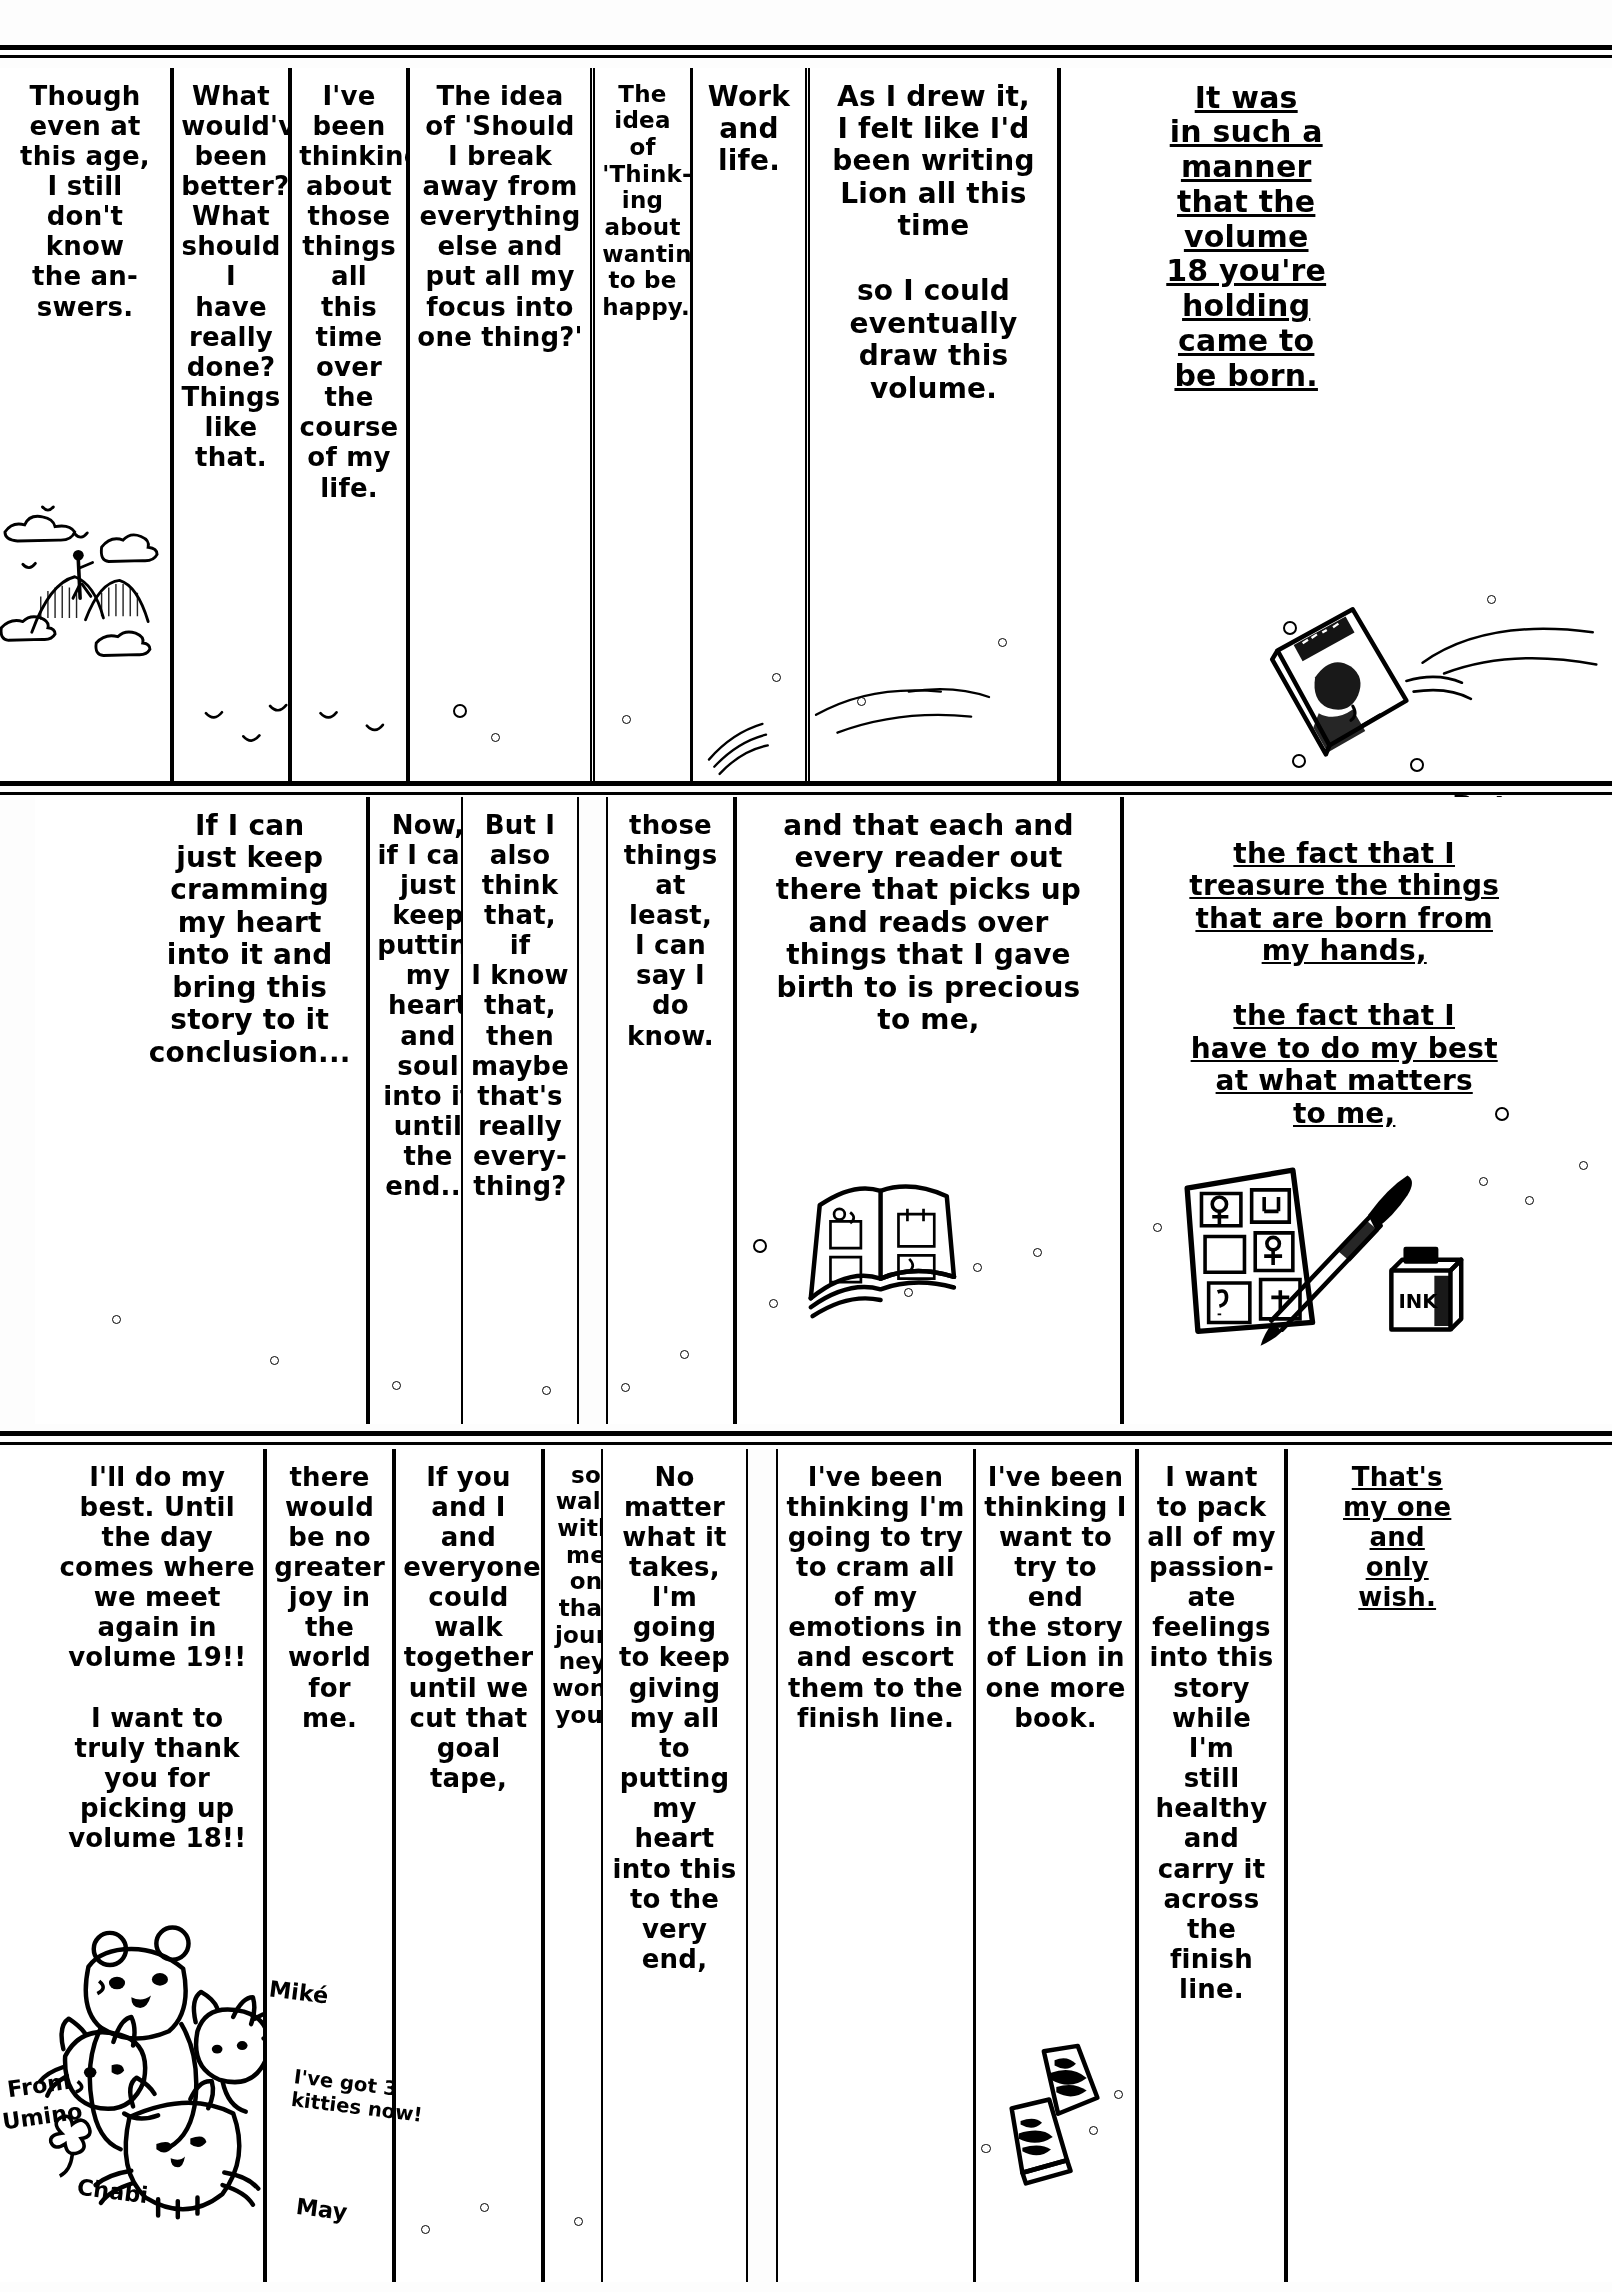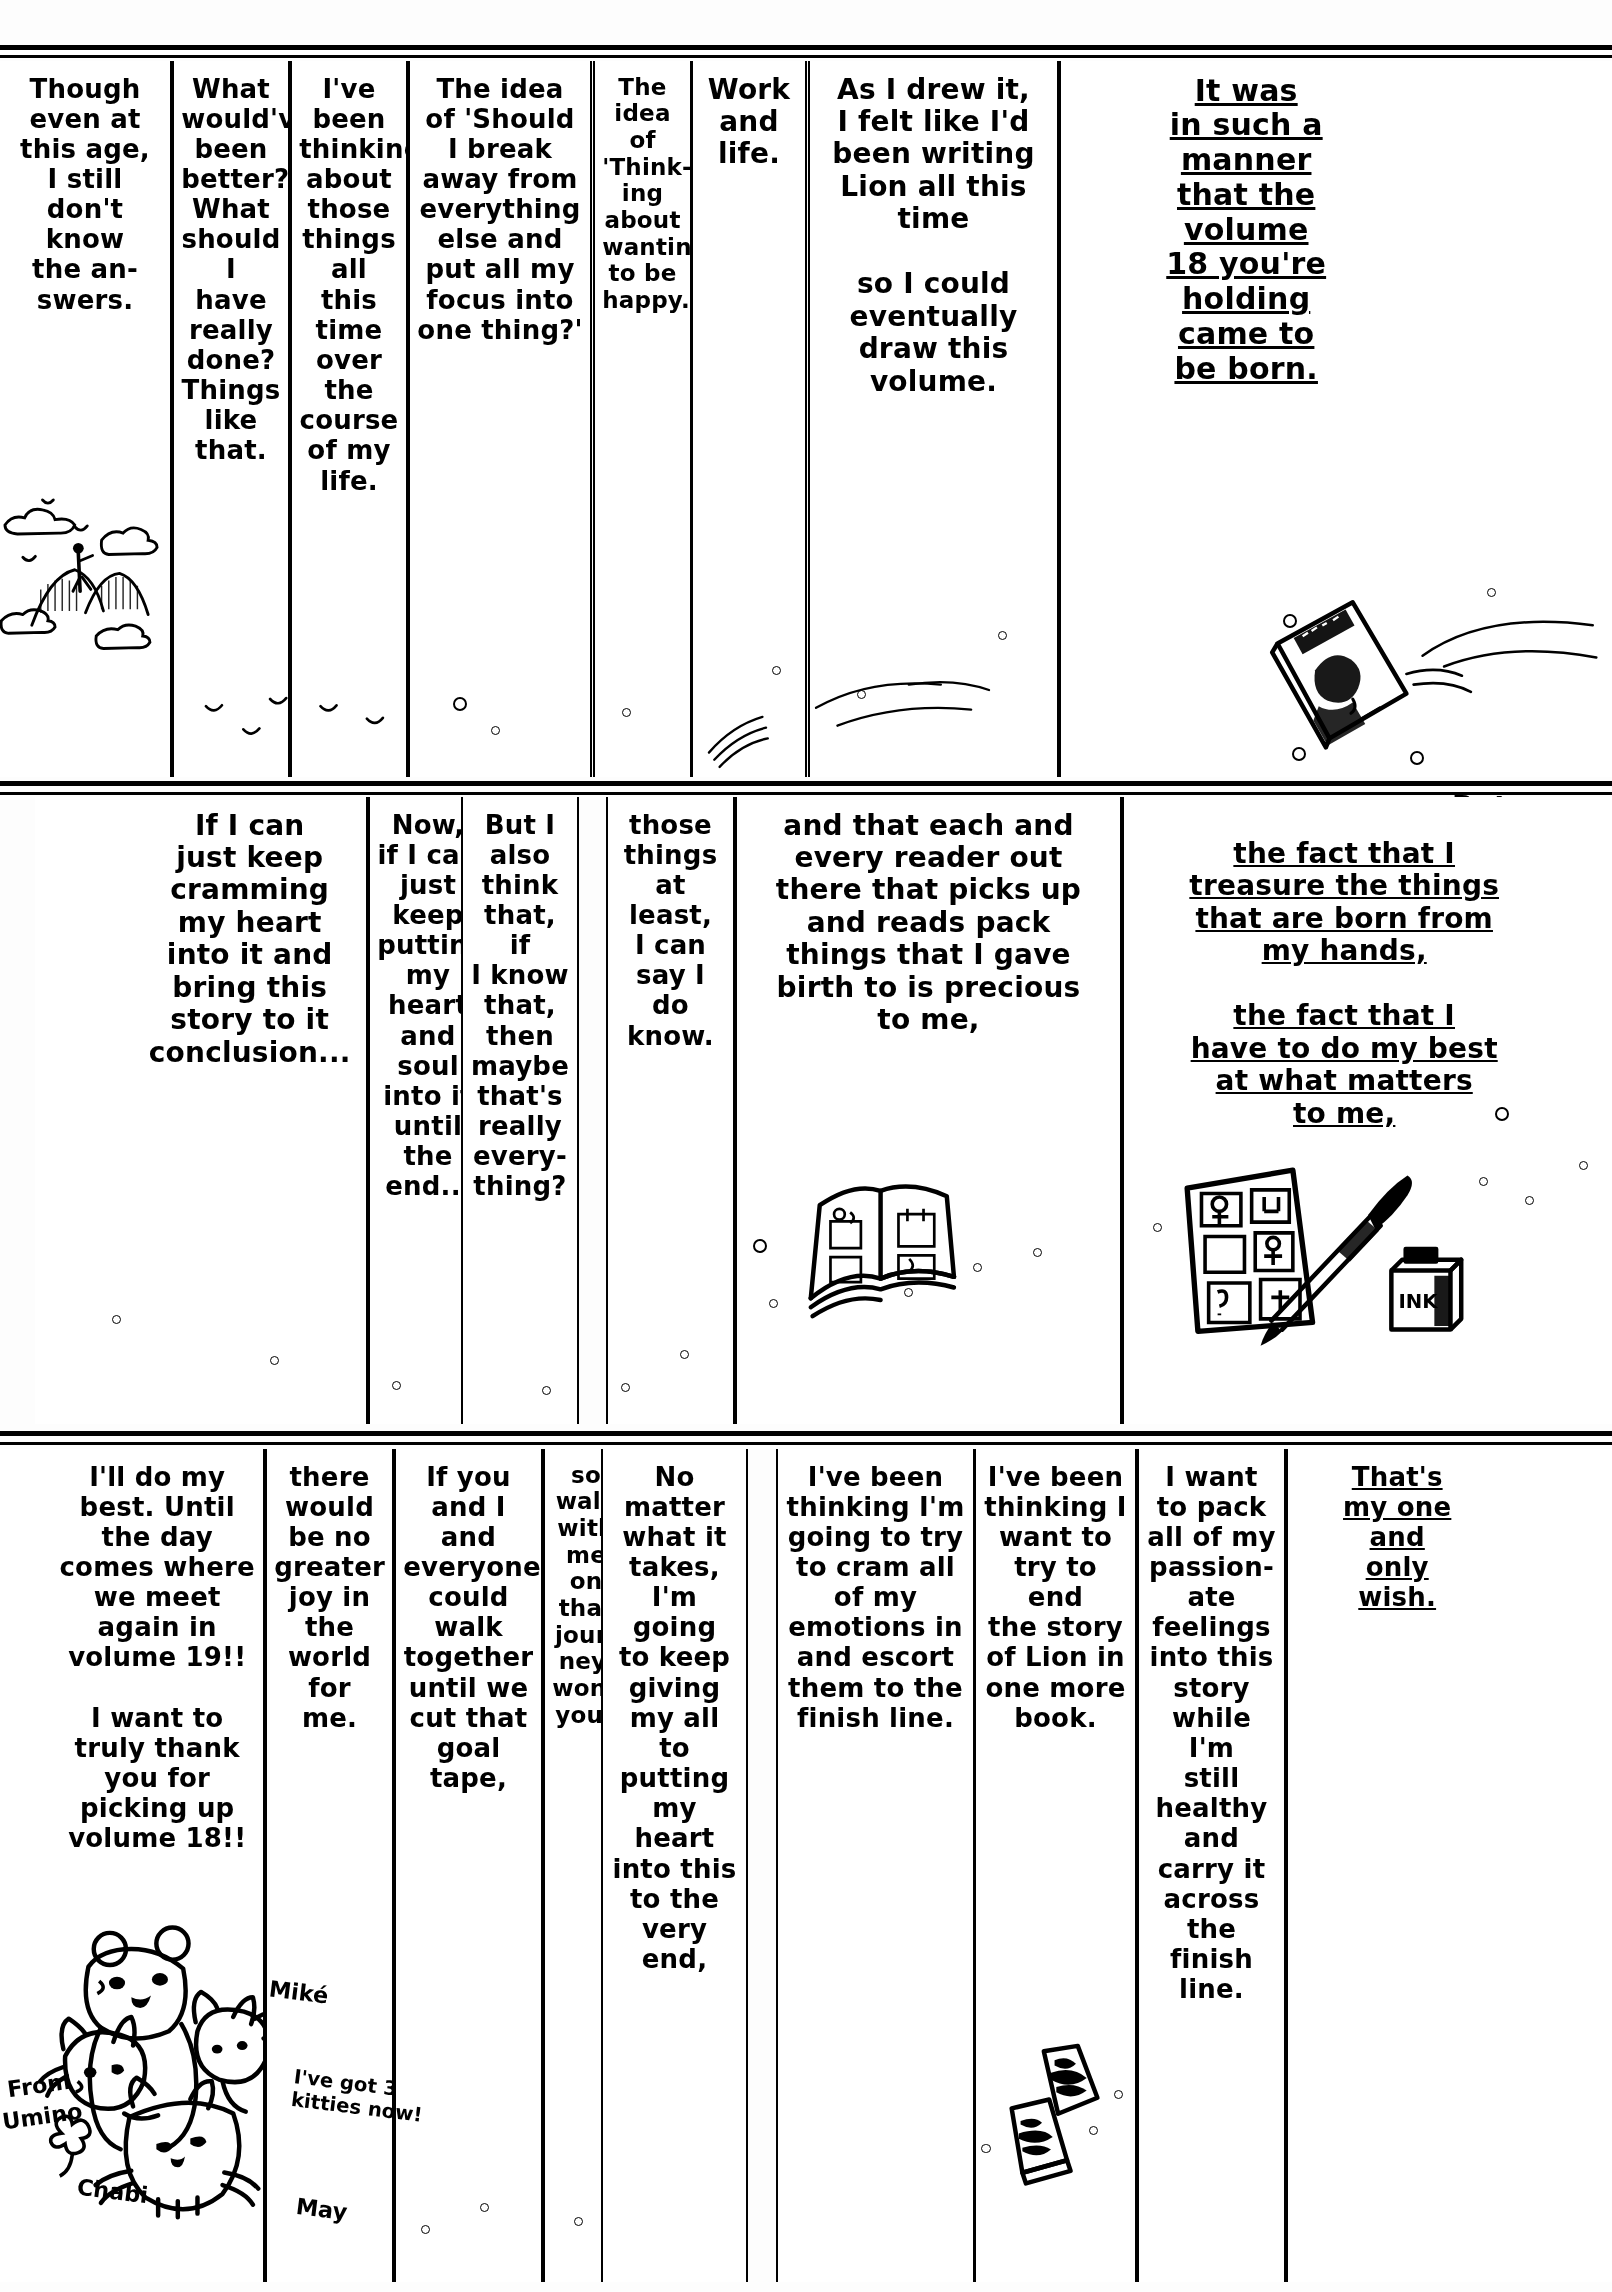--- a/index.html
+++ b/index.html
@@ -103,21 +103,21 @@
   .sig-label.small { font-size: 19.7px; line-height: 1.15; }
 </style>
 </head>
 <body>
 
 <div class="page">
 
   <div class="tier-rule" style="top:45px;"></div>
   <div class="tier-rule thin" style="top:55px;"></div>
 
-  <div class="tier" style="top:61px; height:716px;">
+  <div class="tier" style="top:68px; height:716px;">
 
     <div class="panel no-left" style="left:0px; width:172px; height:716px;">
       <div class="panel-text t-md">Though
 even at
 this age,
 I still
 don't
 know
 the an-
 swers.</div>
@@ -375,21 +375,21 @@
 say I do
 know.</div>
       <div class="sparkle sm" style="left:12.5px; top:586px;"></div>
       <div class="sparkle sm" style="left:72px; top:553px;"></div>
     </div>
 
     <div class="panel" style="left:700px; width:387px; height:627px;">
       <div class="panel-text t-lg">and that each and
 every reader out
 there that picks up
-and reads pack
+and reads over
 things that I gave
 birth to is precious
 to me,</div>
 
       <div class="doodle" style="left:63px; top:376px;">
         <svg width="188" height="170" viewBox="0 0 210 190">
           <g fill="none" stroke="#000" stroke-width="5" stroke-linejoin="round" stroke-linecap="round">
             <path d="M12 140 q42 -34 78 -22 q38 -16 82 -2"></path>
             <path d="M12 140 L22 36 q38 -26 68 -16 L90 118"></path>
             <path d="M172 116 L164 26 q-40 -18 -74 -6"></path>

